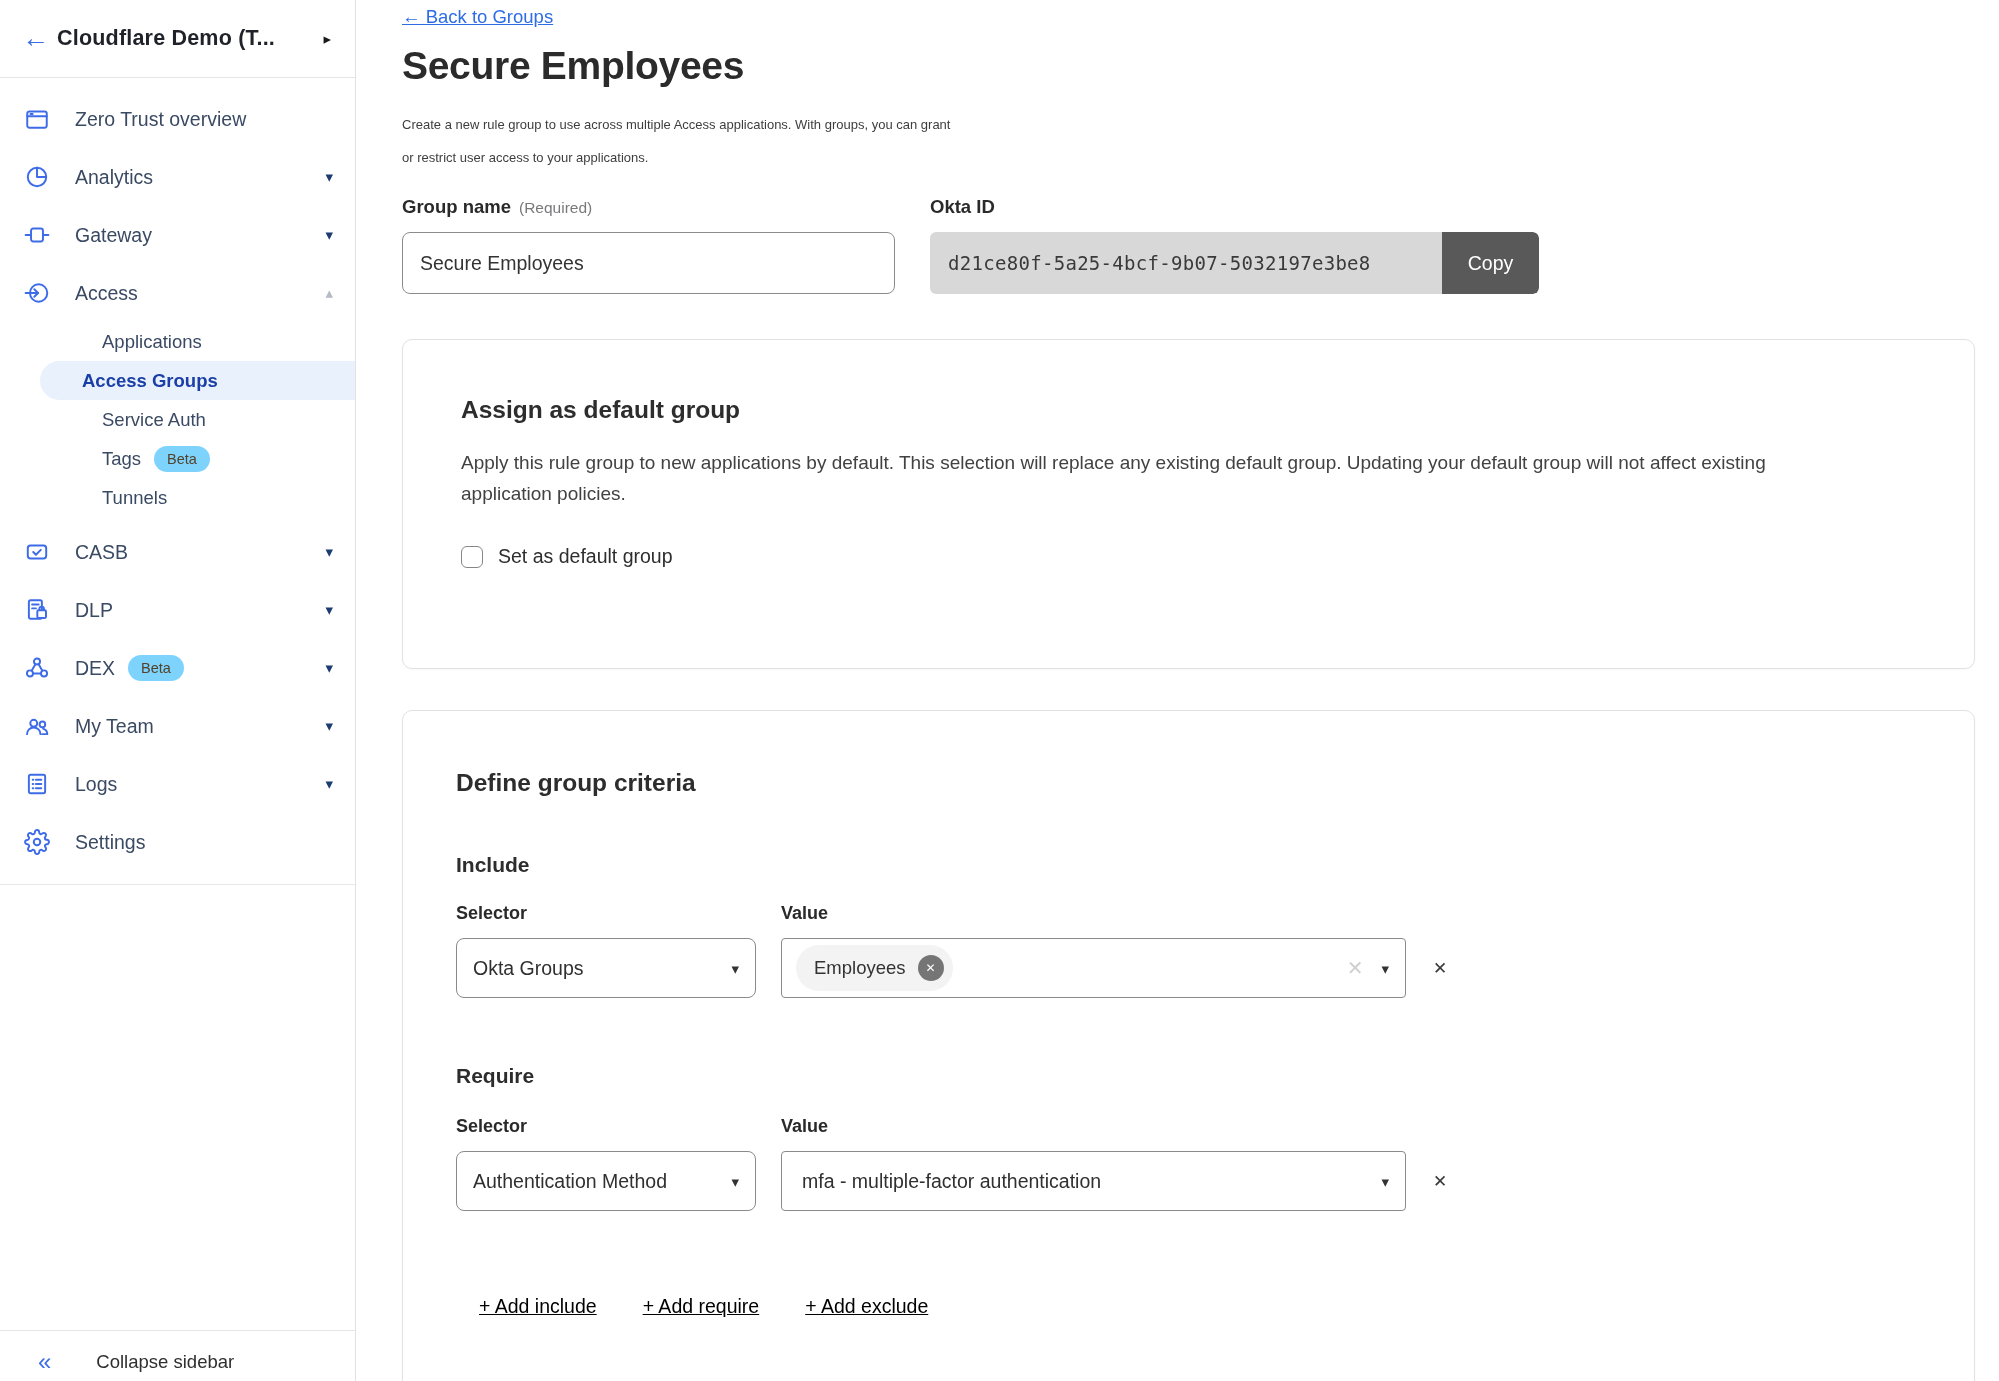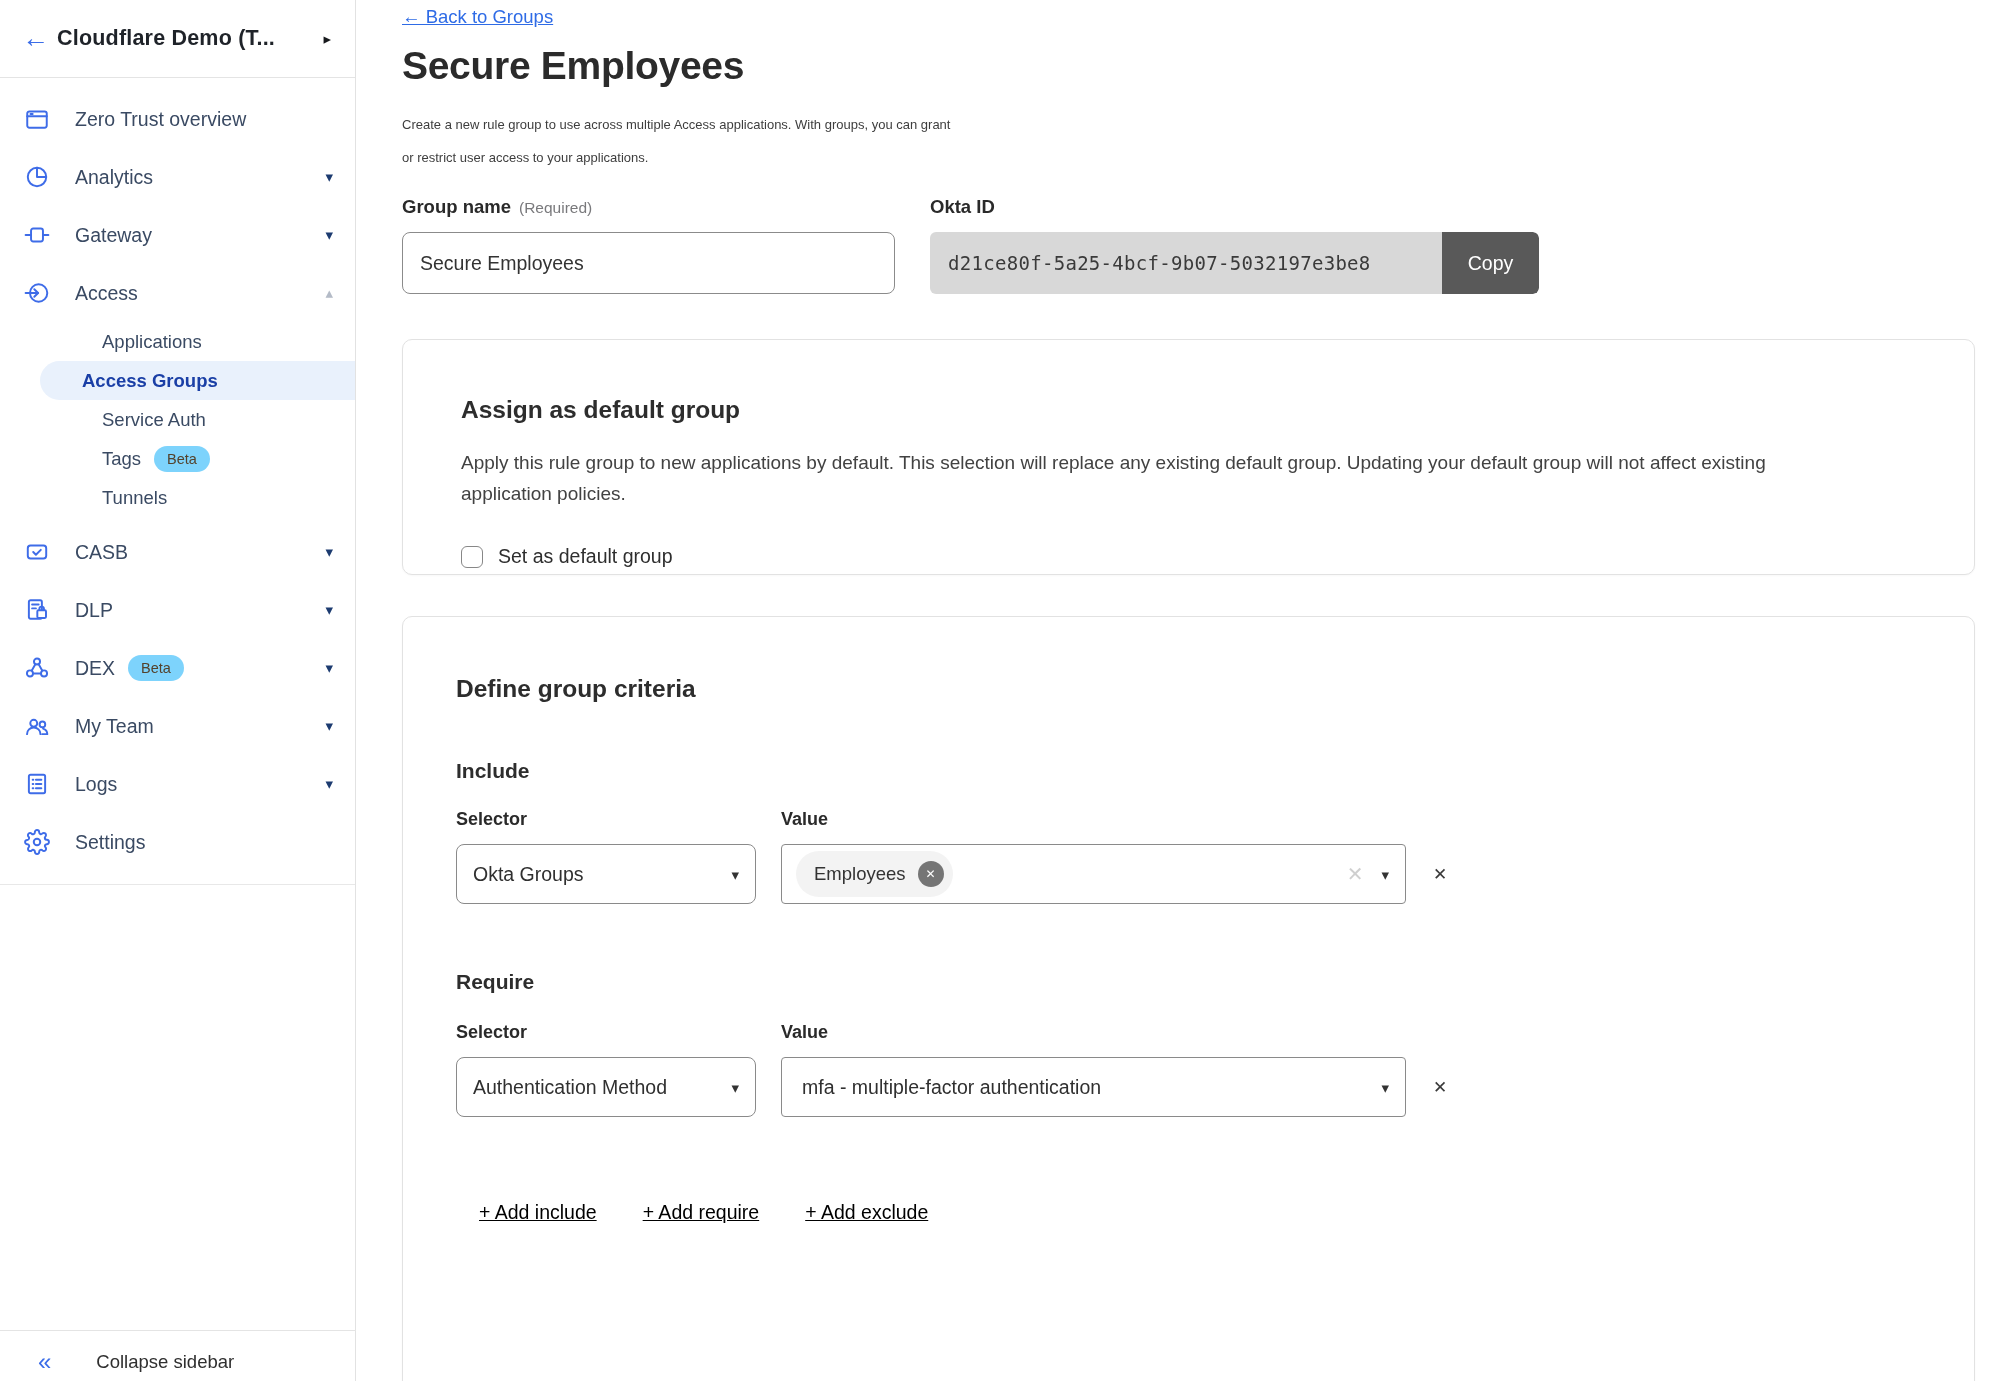--- a/index.html
+++ b/index.html
@@ -73,21 +73,21 @@
   }
   .copy-btn {
     width:97px; background:#595959; color:#fff; border:none; font-size:19.5px;
     font-family:"Liberation Sans",sans-serif; cursor:pointer; border-radius:0 6px 6px 0;
   }
 
   .card {
     width:1573px; border:1px solid #e2e2e2; border-radius:10px; background:#fff;
     box-shadow:0 1px 2px rgba(0,0,0,0.03);
   }
-  .card-1 { margin-top:45px; height:236px; padding:56px 60px 0 58px; }
+  .card-1 { margin-top:45px; height:330px; padding:56px 60px 0 58px; }
   .card-2 { margin-top:41px; height:780px; padding:58px 60px 0 53px; }
   .card-title { font-size:24.5px; font-weight:bold; color:#2d2d2d; }
   .card-desc { margin-top:24px; font-size:19px; line-height:30.5px; color:#424242; white-space:pre-line; }
   .cb-row { margin-top:36px; display:flex; align-items:center; cursor:pointer; }
   .cbox { width:22px; height:22px; border:1.5px solid #878787; border-radius:6px; background:#fff; }
   .cb-label { margin-left:15px; font-size:19.5px; color:#2e2e2e; }
 
   .section-label { margin-top:56px; font-size:21px; font-weight:bold; color:#2d2d2d; }
   .section-label.require { margin-top:66px; }
   .grid-labels { margin-top:26px; display:flex; }

